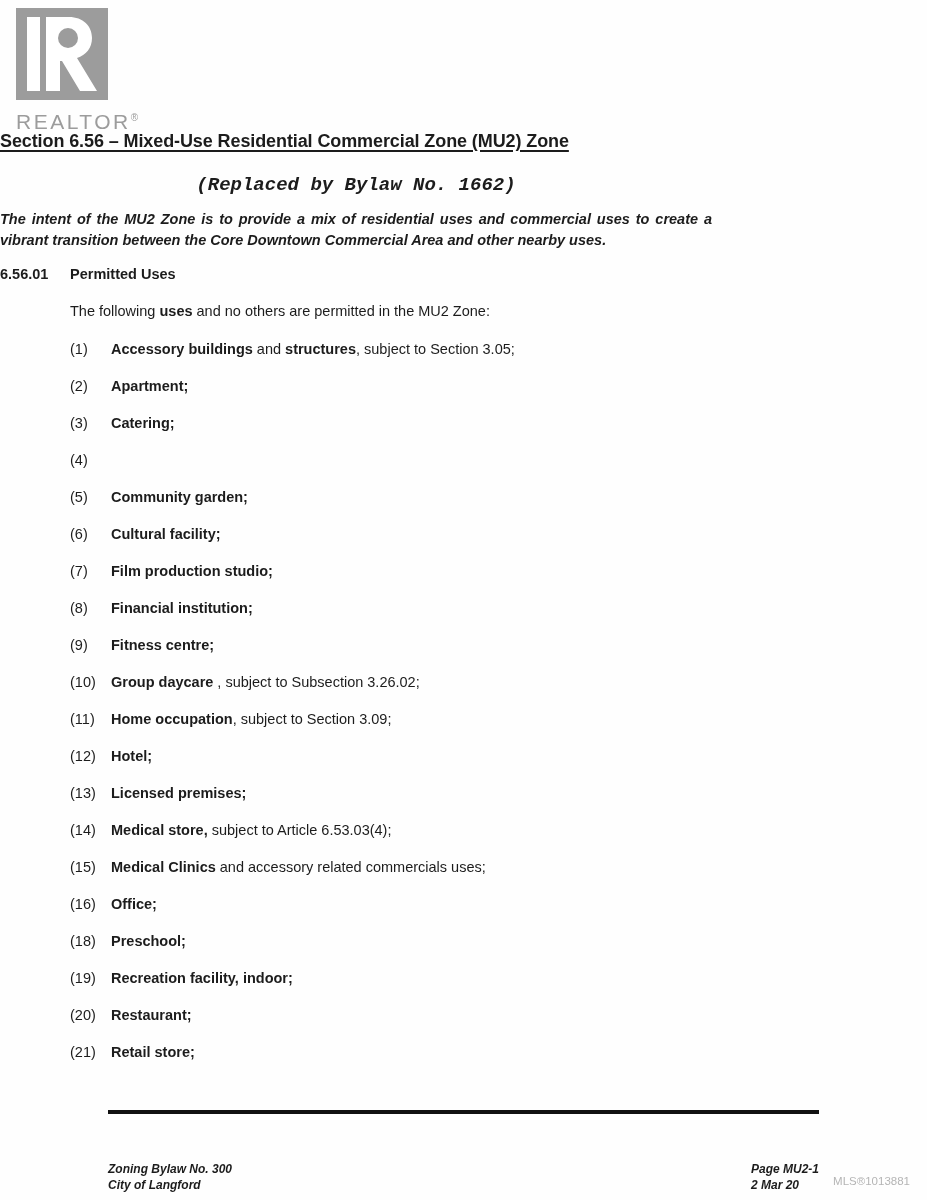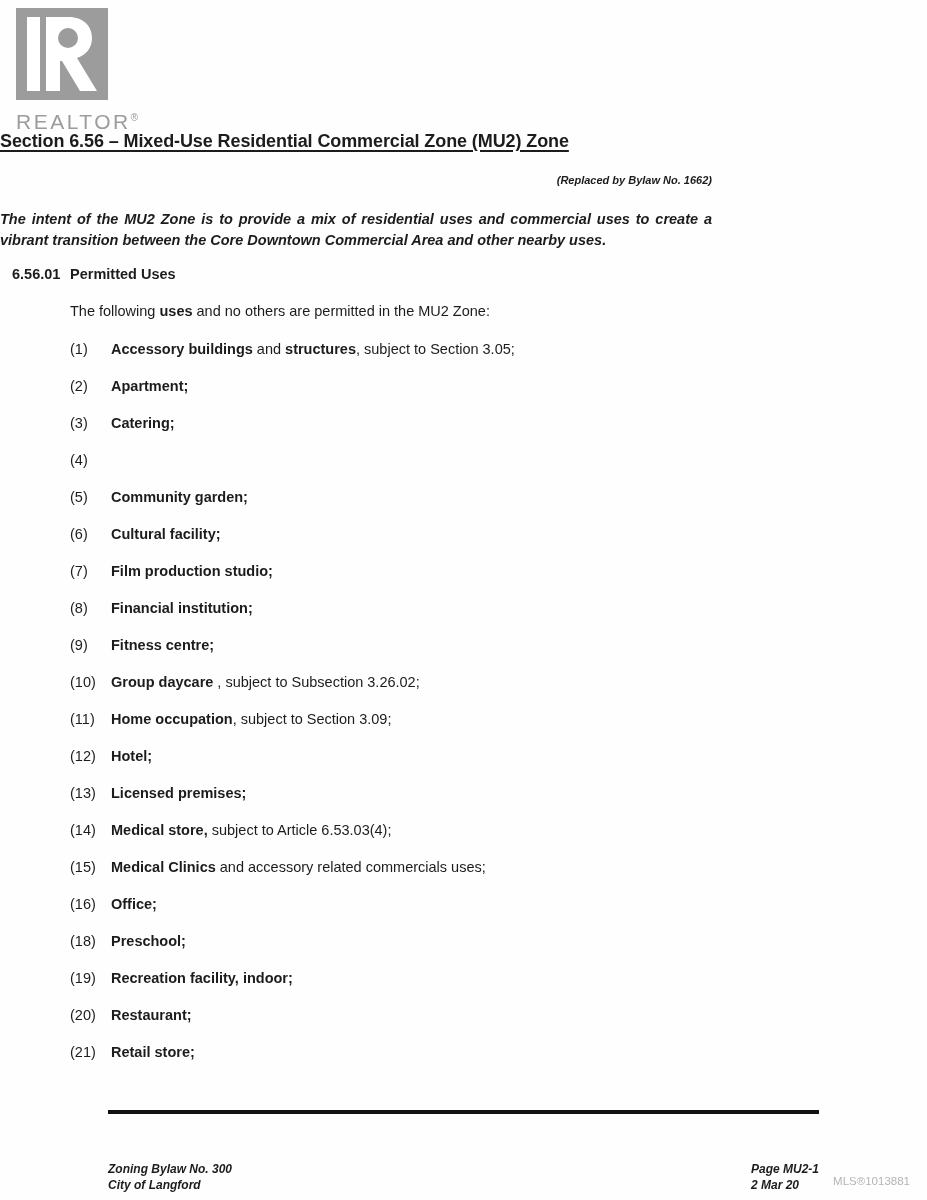--- a/index.html
+++ b/index.html
@@ -33,31 +33,31 @@
     position:absolute;left:0;top:131px;width:712px;
     font-size:18px;font-weight:700;
     text-decoration:underline;
     text-decoration-thickness:2px;
     text-underline-offset:3px;
     letter-spacing:-0.1px;
     white-space:nowrap;
   }
   .doc-subtitle{
     position:absolute;left:0;top:174px;width:712px;
-    text-align:right;
-    font-size:11px;font-weight:700;font-style:italic;
+    text-align:center;
+    font-size:19px;font-weight:700;font-style:italic;font-family:Liberation Mono, monospace;
   }
   .doc-intent{
     position:absolute;left:0;top:209px;width:712px;
     font-size:14.5px;font-weight:700;font-style:italic;
     line-height:21px;
     text-align:justify;
   }
   .section-row{position:absolute;left:0;top:266px;width:712px;font-size:14.5px;font-weight:700;}
-  .section-num{position:absolute;left:12px;}
+  .section-num{position:absolute;left:0;}
   .section-heading{position:absolute;left:70px;}
   .intro-line{position:absolute;left:70px;top:303px;width:642px;font-size:14.5px;}
   .uses-list{
     position:absolute;left:0;top:342px;width:712px;
     display:flex;flex-direction:column;gap:22px;
   }
   .use-row{position:relative;padding-left:70px;display:flex;line-height:15px;font-size:14.5px;}
   .use-num{flex:none;width:41px;}
   .use-text{flex:1;}
   .b{font-weight:700;}

